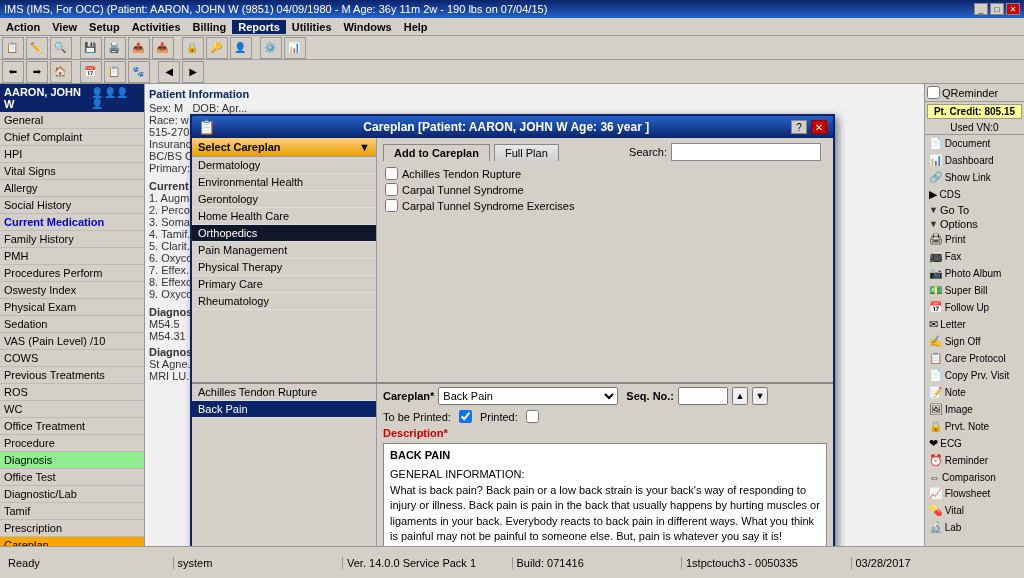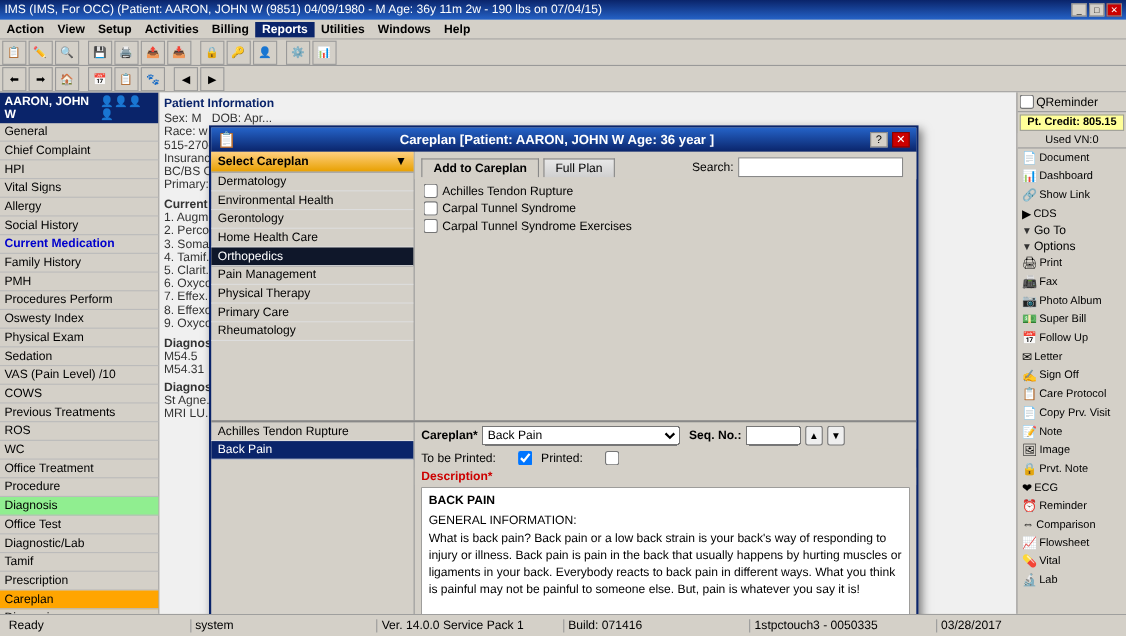--- a/index.html
+++ b/index.html
@@ -33,21 +33,21 @@
     .nav-item { padding: 2px 4px; cursor: pointer; border-bottom: 1px solid #bbb; font-size: 11px; }
     .nav-item.highlight { color: #0000cc; font-weight: bold; }
     .nav-item.green { background: #90ee90; }
     .nav-item.orange { background: #ffa500; }
     .pt-credit { background: #ffff99; border: 1px solid #999; padding: 1px 3px; font-size: 10px; font-weight: bold; text-align: center; margin: 2px; }
     .used-vn { background: #d4d0c8; text-align: center; font-size: 10px; padding: 1px; border-bottom: 1px solid #999; }
     .right-nav-item { padding: 2px 4px; cursor: pointer; font-size: 10px; display: flex; align-items: center; gap: 2px; }
     .tree-arrow { color: #333; font-size: 9px; }
 
     
-    .status-bar { position: absolute; bottom: 0; left: 0; right: 0; height: 20px; background: #d4d0c8; border-top: 1px solid #999; display: flex; align-items: center; padding: 0 4px; font-size: 10px; }
+    .status-bar { position: absolute; bottom: 0; left: 0; right: 0; height: 32px; background: #d4d0c8; border-top: 1px solid #999; display: flex; align-items: center; padding: 0 4px; font-size: 10px; }
     .status-segment { flex: 1; padding: 0 4px; }
     .status-segment + .status-segment { border-left: 1px solid #999; }
 
     
     .careplan-modal { position: absolute; top: 30px; left: 190px; width: 645px; background: #d4d0c8; border: 2px solid #0a246a; box-shadow: 3px 3px 8px rgba(0,0,0,0.5); }
     .modal-title-bar { background: linear-gradient(to bottom, #2563c8, #0a246a); color: white; padding: 3px 6px; display: flex; align-items: center; justify-content: space-between; }
     .modal-title { font-size: 12px; font-weight: bold; }
     .modal-close-btn { width: 16px; height: 14px; background: #cc0000; color: white; border: 1px solid #880000; font-size: 10px; cursor: pointer; display: flex; align-items: center; justify-content: center; }
     .modal-help-btn { width: 16px; height: 14px; background: #d4d0c8; color: black; border: 1px solid #888; font-size: 10px; cursor: pointer; display: flex; align-items: center; justify-content: center; margin-right: 2px; }
 
@@ -82,21 +82,21 @@
     .selected-list-item.selected { background: #0a246a; color: white; }
 
     
     .description-panel { flex: 1; display: flex; flex-direction: column; overflow: hidden; }
     .desc-top { display: flex; align-items: center; padding: 3px 6px; gap: 8px; background: #d4d0c8; }
     .desc-field { display: flex; align-items: center; gap: 4px; }
     .desc-label { font-size: 11px; font-weight: bold; }
     .desc-select { height: 18px; width: 180px; font-size: 11px; }
     .seq-input { width: 50px; height: 18px; font-size: 11px; }
     .desc-row2 { display: flex; align-items: center; padding: 2px 6px; gap: 8px; }
-    .printed-section { display: flex; align-items: center; gap: 20px; font-size: 11px; }
+    .printed-section { display: flex; align-items: center; gap: 8px; font-size: 11px; }
     .desc-title-row { padding: 2px 6px; background: #d4d0c8; }
     .desc-title-label { font-size: 11px; font-weight: bold; color: #cc0000; }
     .desc-content { flex: 1; overflow-y: auto; padding: 4px 6px; background: white; border: 1px solid #888; margin: 2px 6px; font-size: 11px; line-height: 1.4; }
 
     .scrollable { overflow-y: scroll; }
 
     
     .bg-content { position: absolute; top: 0; left: 0; right: 0; bottom: 18px; display: flex; }
     .bg-center { flex: 1; background: #f0f0f0; padding: 4px; font-size: 10px; overflow: hidden; }
     .bg-right { width: 100px; background: #d4d0c8; border-left: 1px solid #999; }

